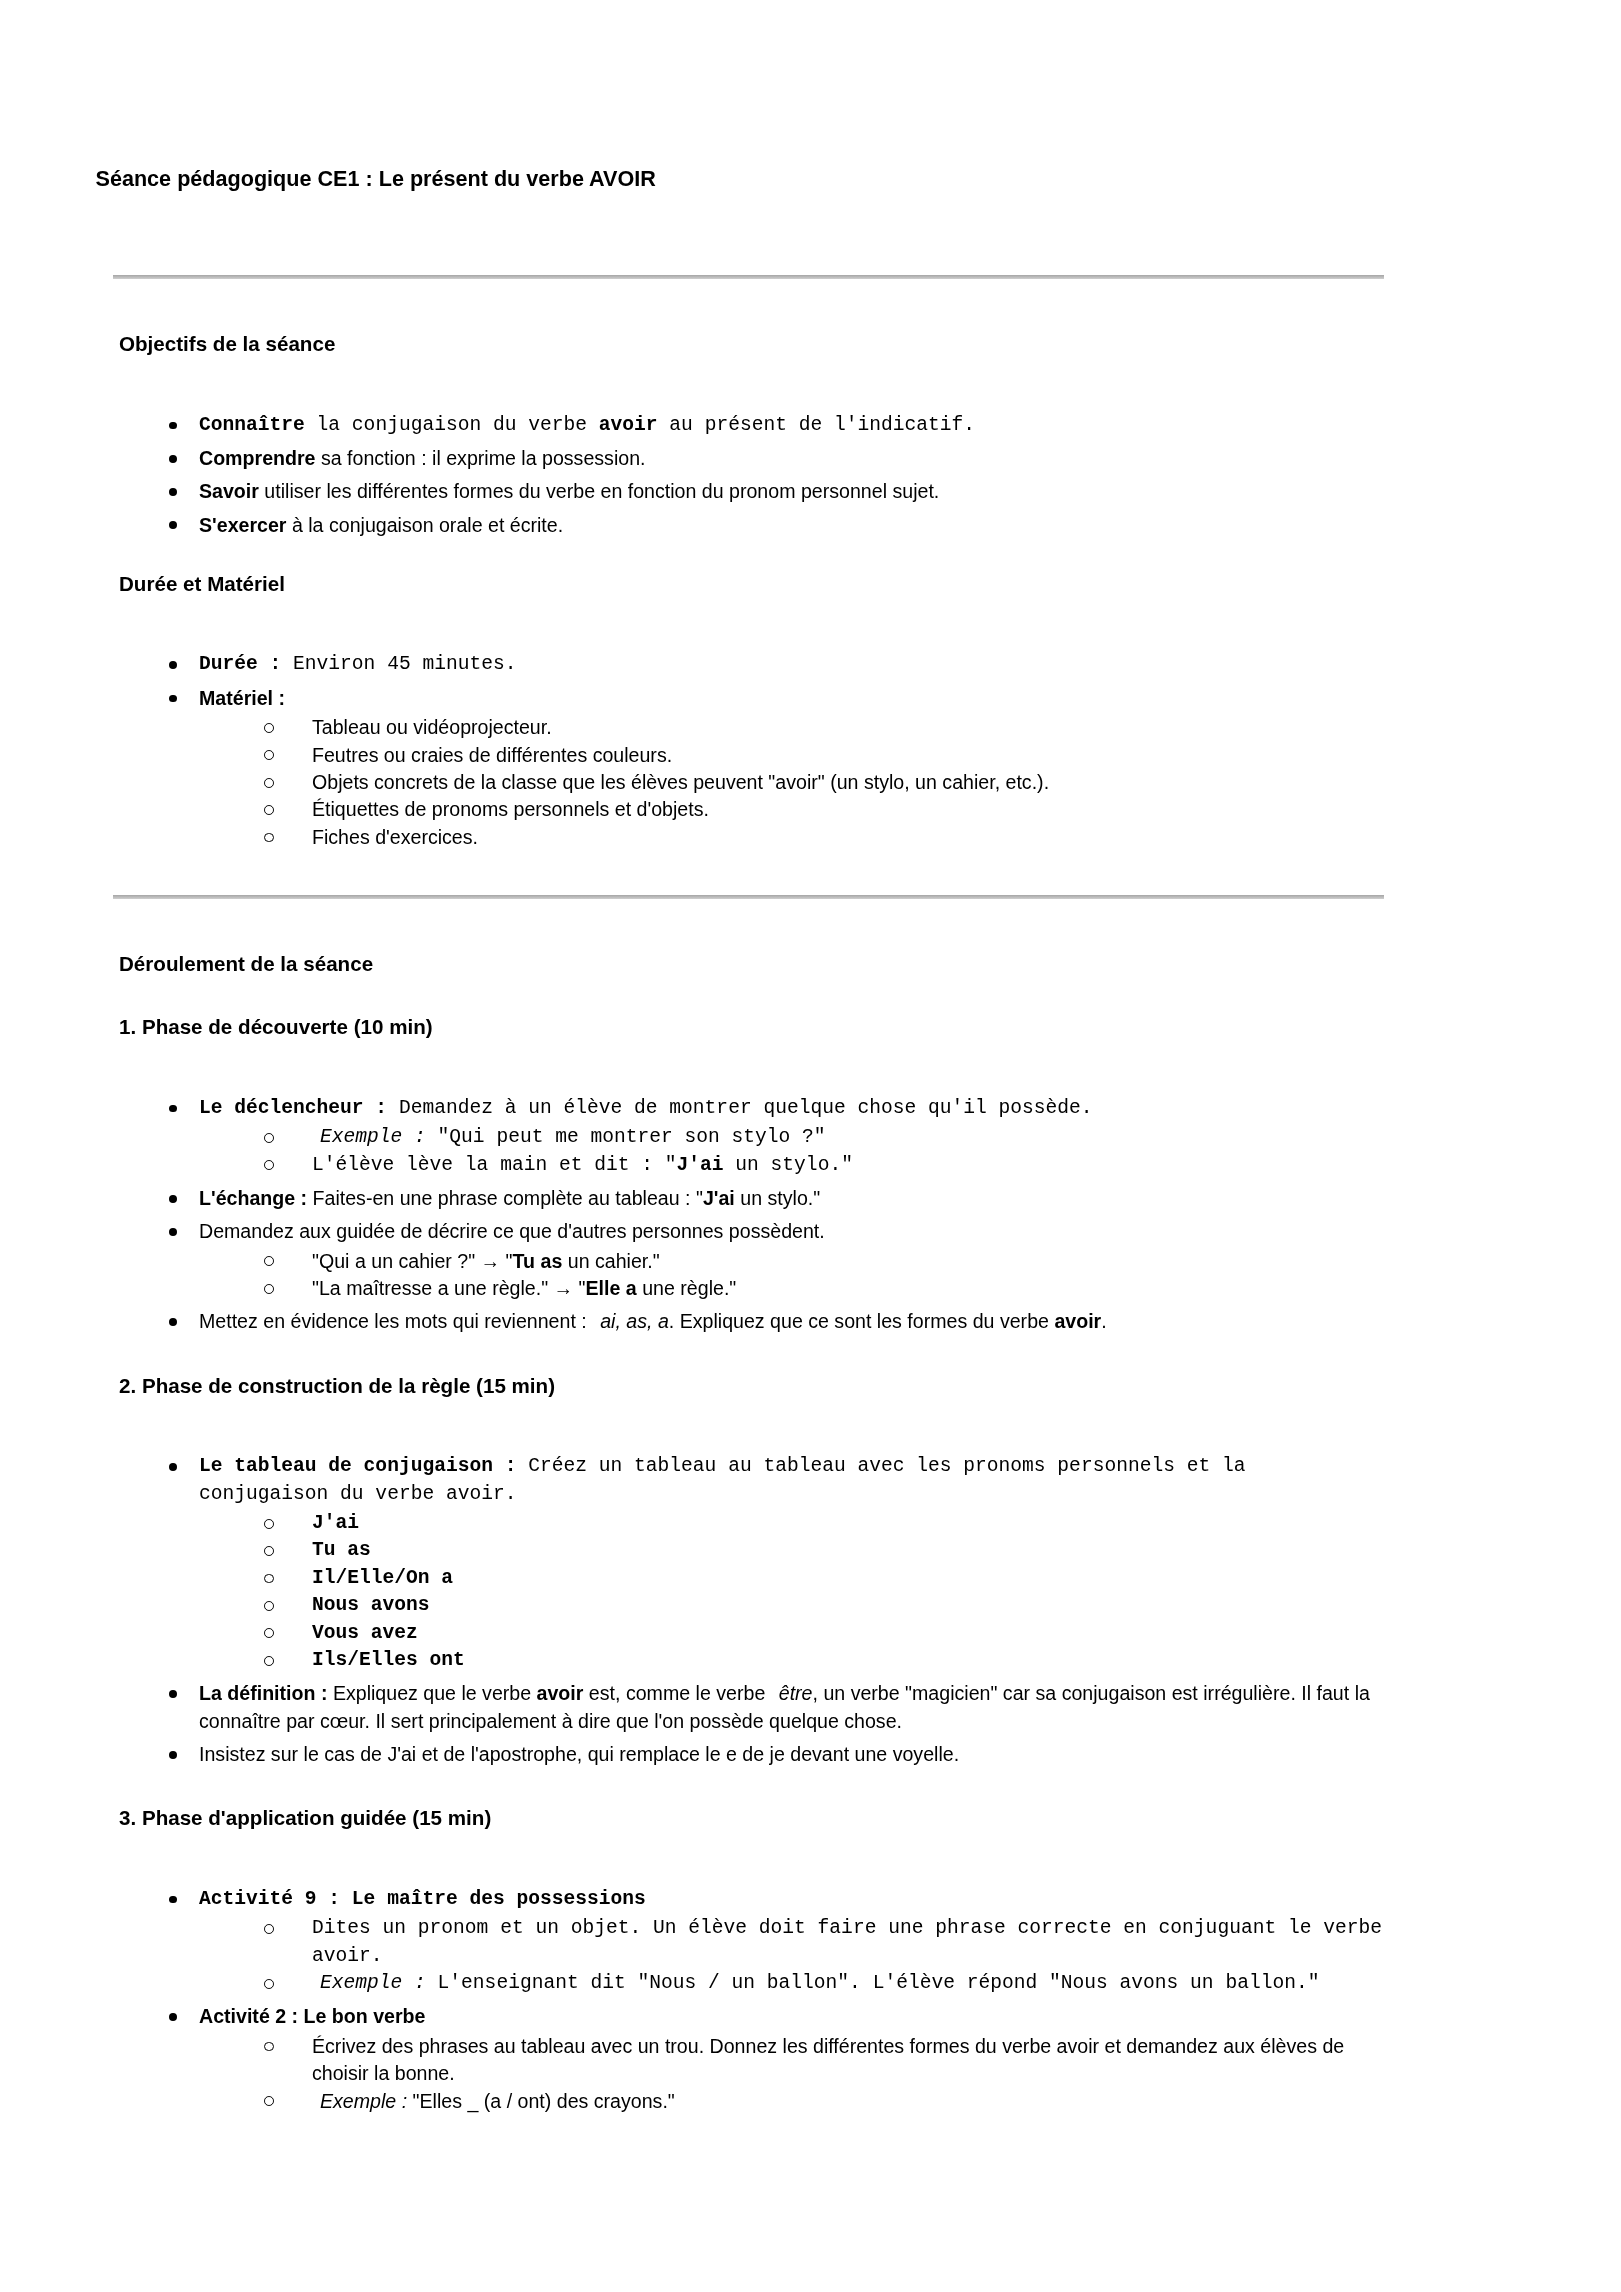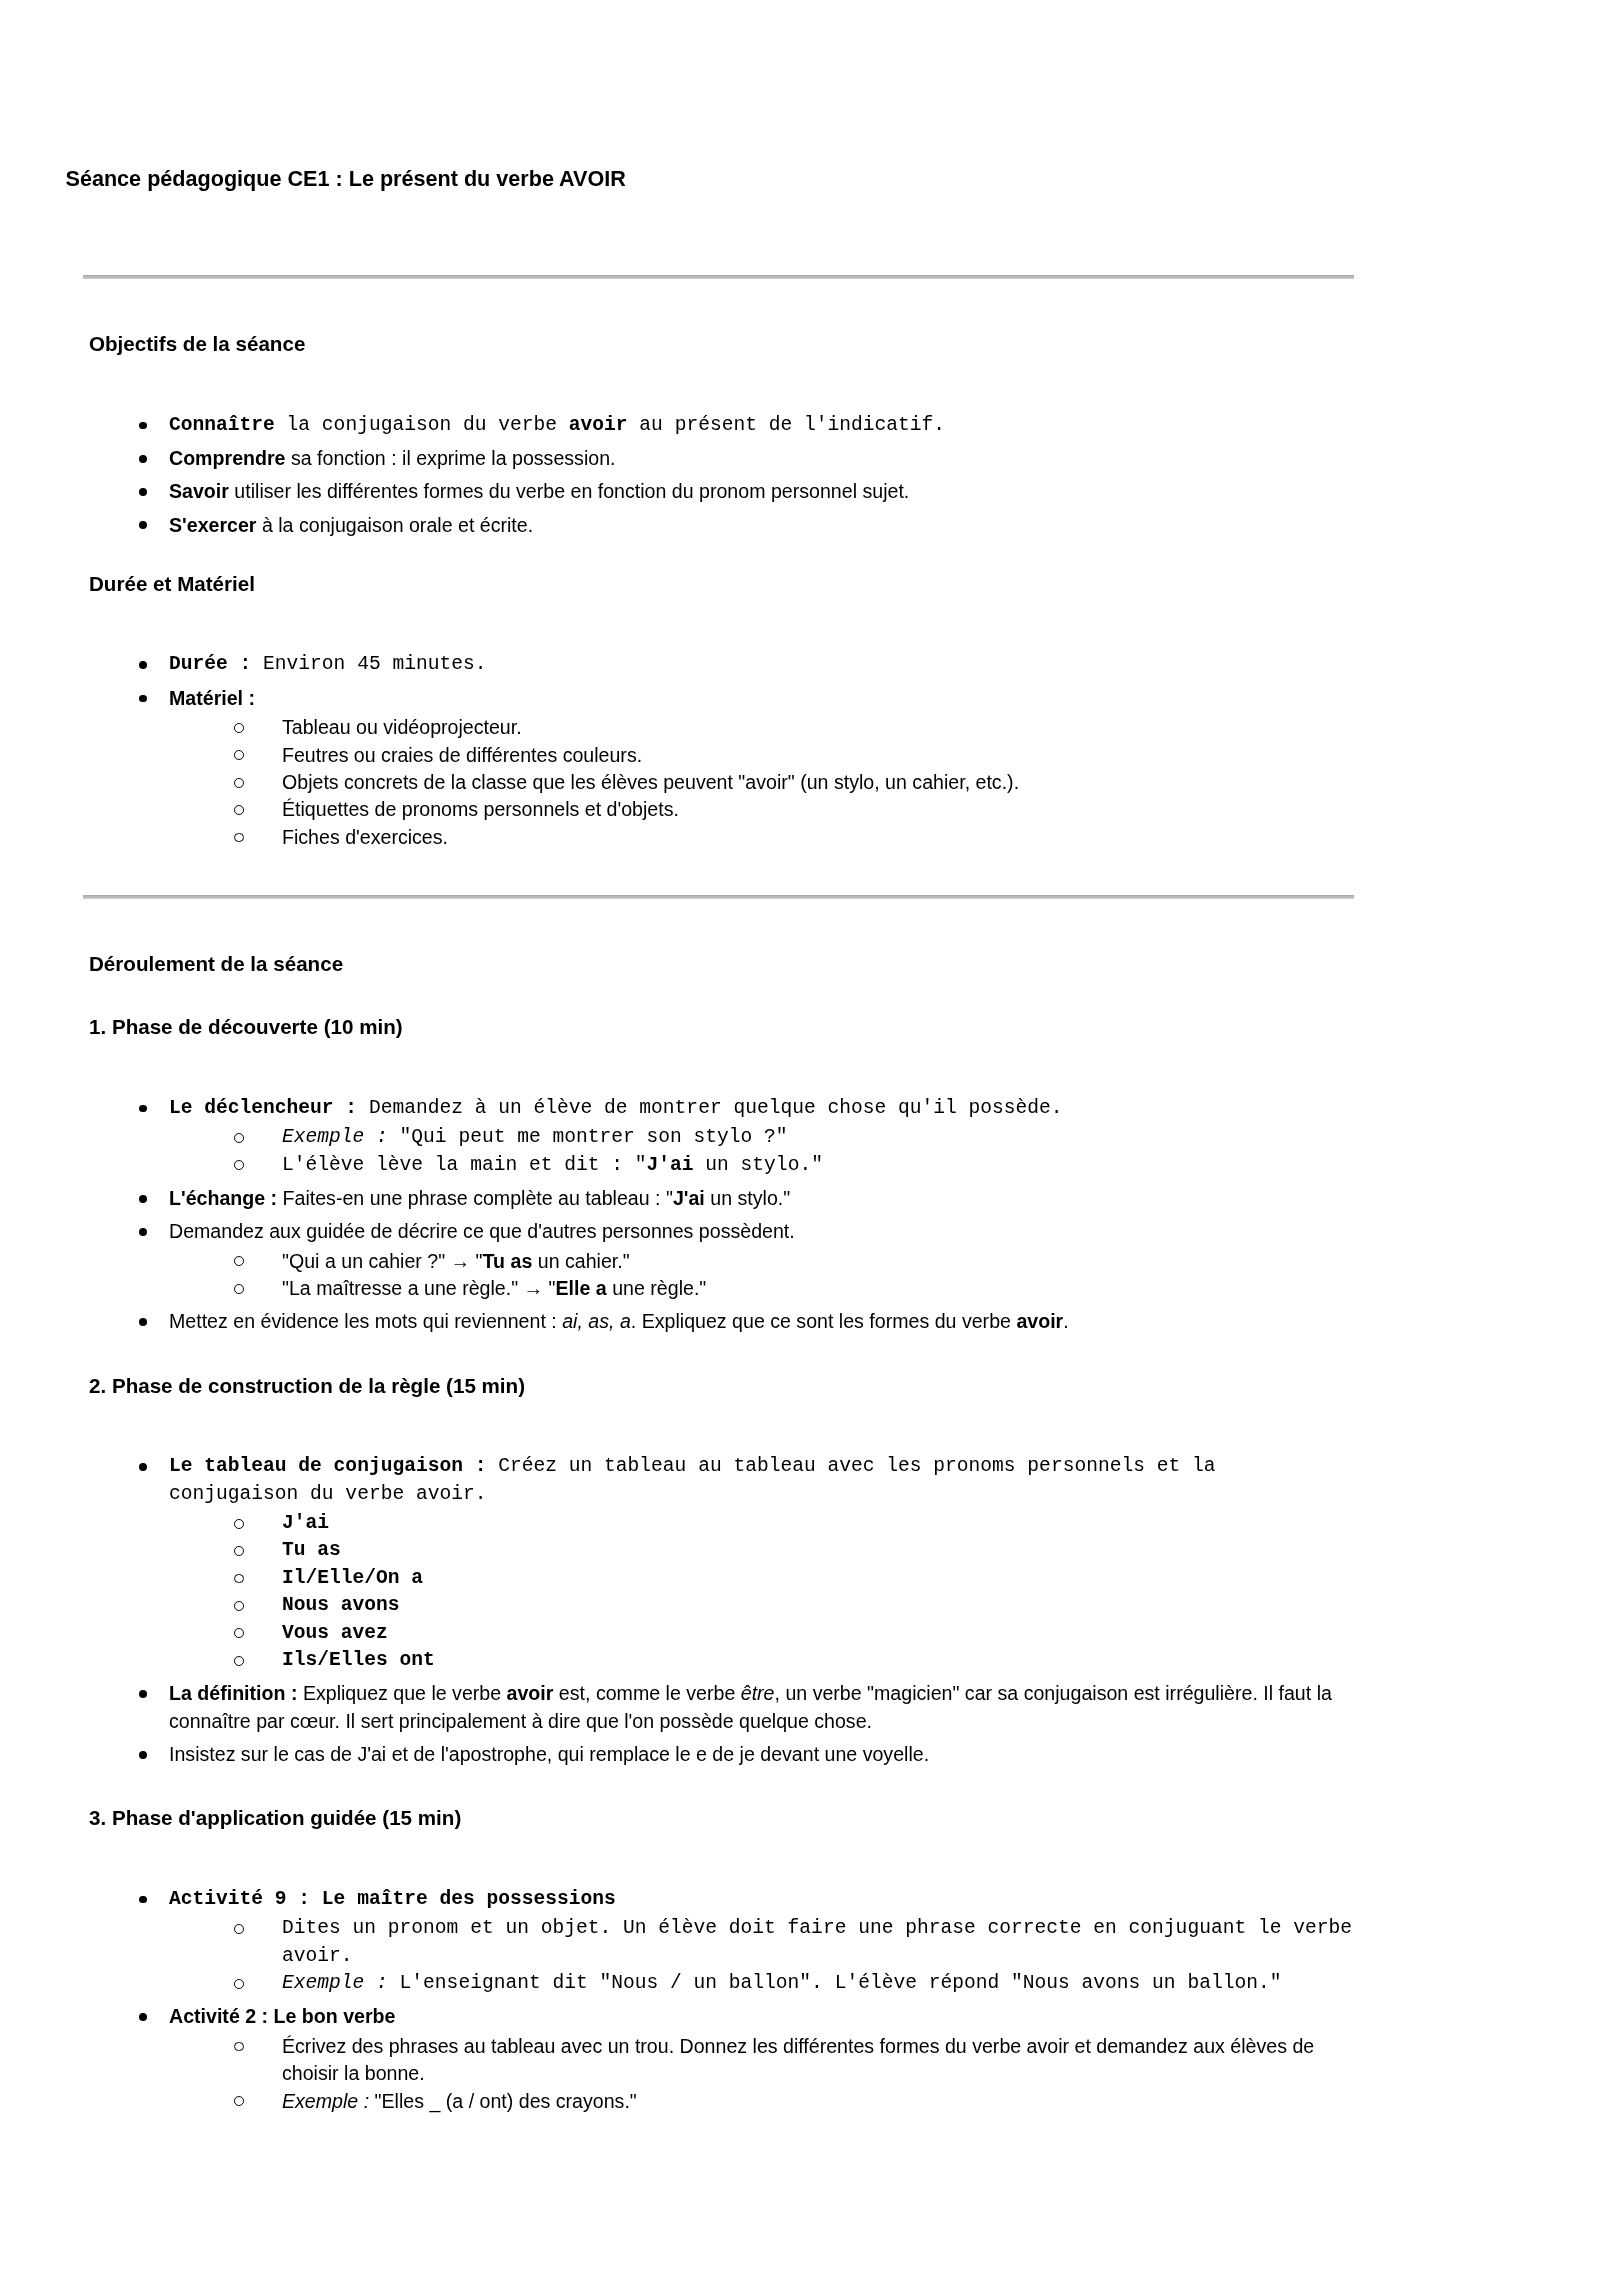--- a/index.html
+++ b/index.html
@@ -4,21 +4,21 @@
 <style>
   html,body{margin:0;padding:0;}
   body{
     width:1621px;height:2293px;
     background:#ffffff;color:#000;
     font-family:"Liberation Sans","DejaVu Sans",sans-serif;
   }
   .page{
     box-sizing:border-box;
     width:1621px;height:2293px;
-    padding:165px 156px 0 89px;
+    padding:165px 156px 0 119px;
     overflow:hidden;
   }
   .content{width:1266px;}
   .doc-title{
     font-size:21.6px;line-height:27.4px;font-weight:bold;
     margin:0 0 83px -23.5px;
   }
   .rule{
     height:3.9px;border:0;width:1271px;
     margin:44px 0 51px -5.9px;
@@ -44,21 +44,21 @@
     width:7.8px;height:7.8px;border-radius:50%;background:#000;
   }
   ul.l2{list-style:none;margin:2px 0 0;padding:0 0 0 113px;}
   li.li2{position:relative;}
   .ring{
     position:absolute;left:-48px;top:8.8px;
     width:9.8px;height:9.8px;border-radius:50%;
     border:1.5px solid #000;box-sizing:border-box;background:transparent;
   }
   .txt .b{font-weight:bold;}
-  .txt .i{font-style:italic;}
+  .txt .i{font-style:italic;margin-left:8px;}
 </style>
 </head>
 <body>
 
 <div class="page">
   <div class="content">
 
     <h1 class="doc-title">Séance pédagogique CE1 : Le présent du verbe AVOIR</h1>
 
     <div class="rule"></div>

